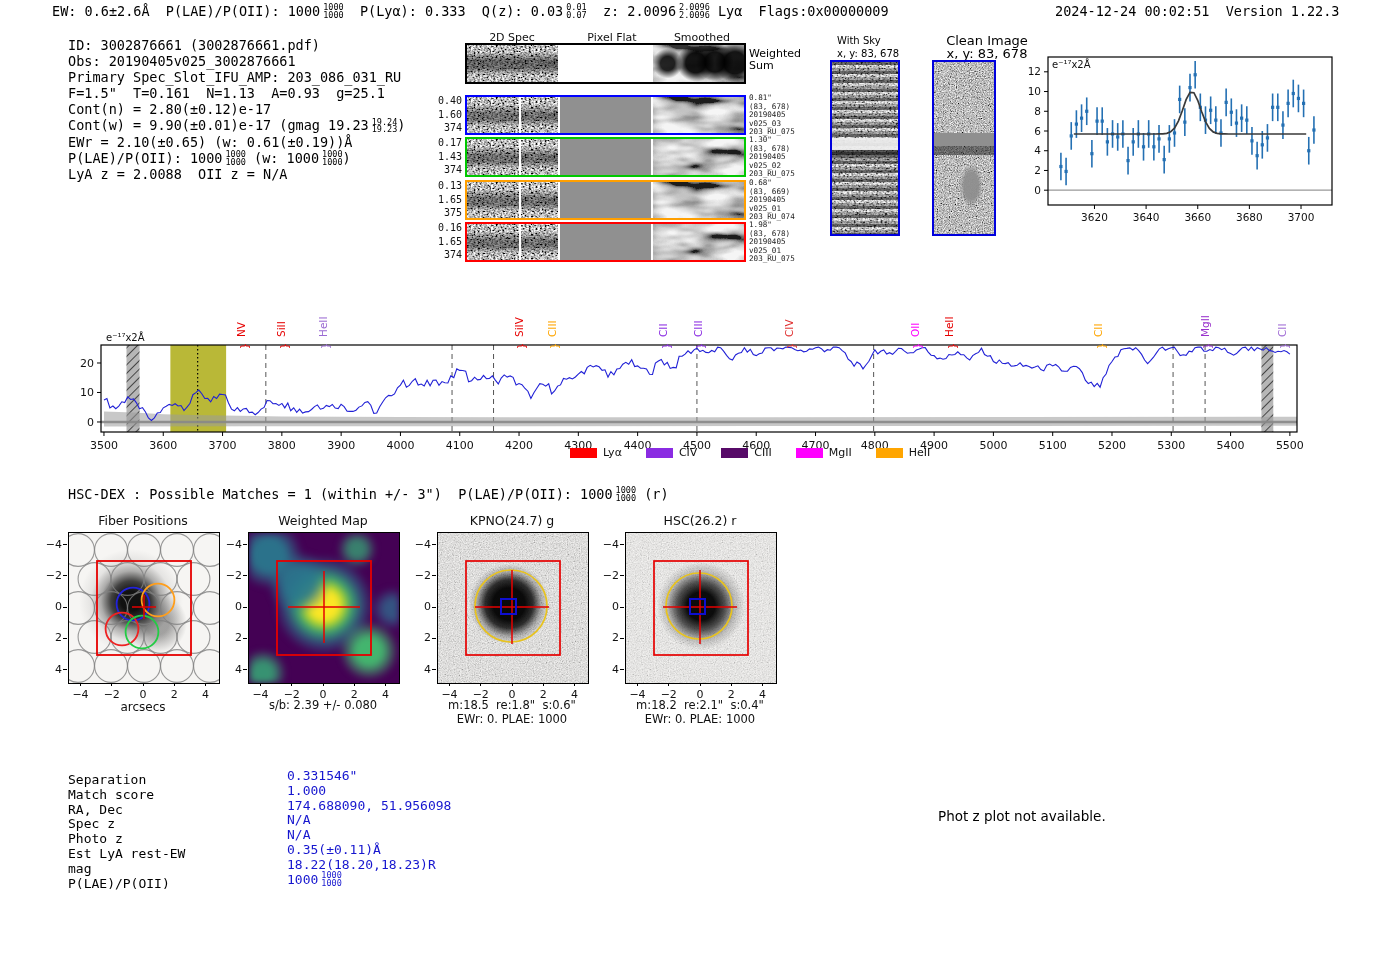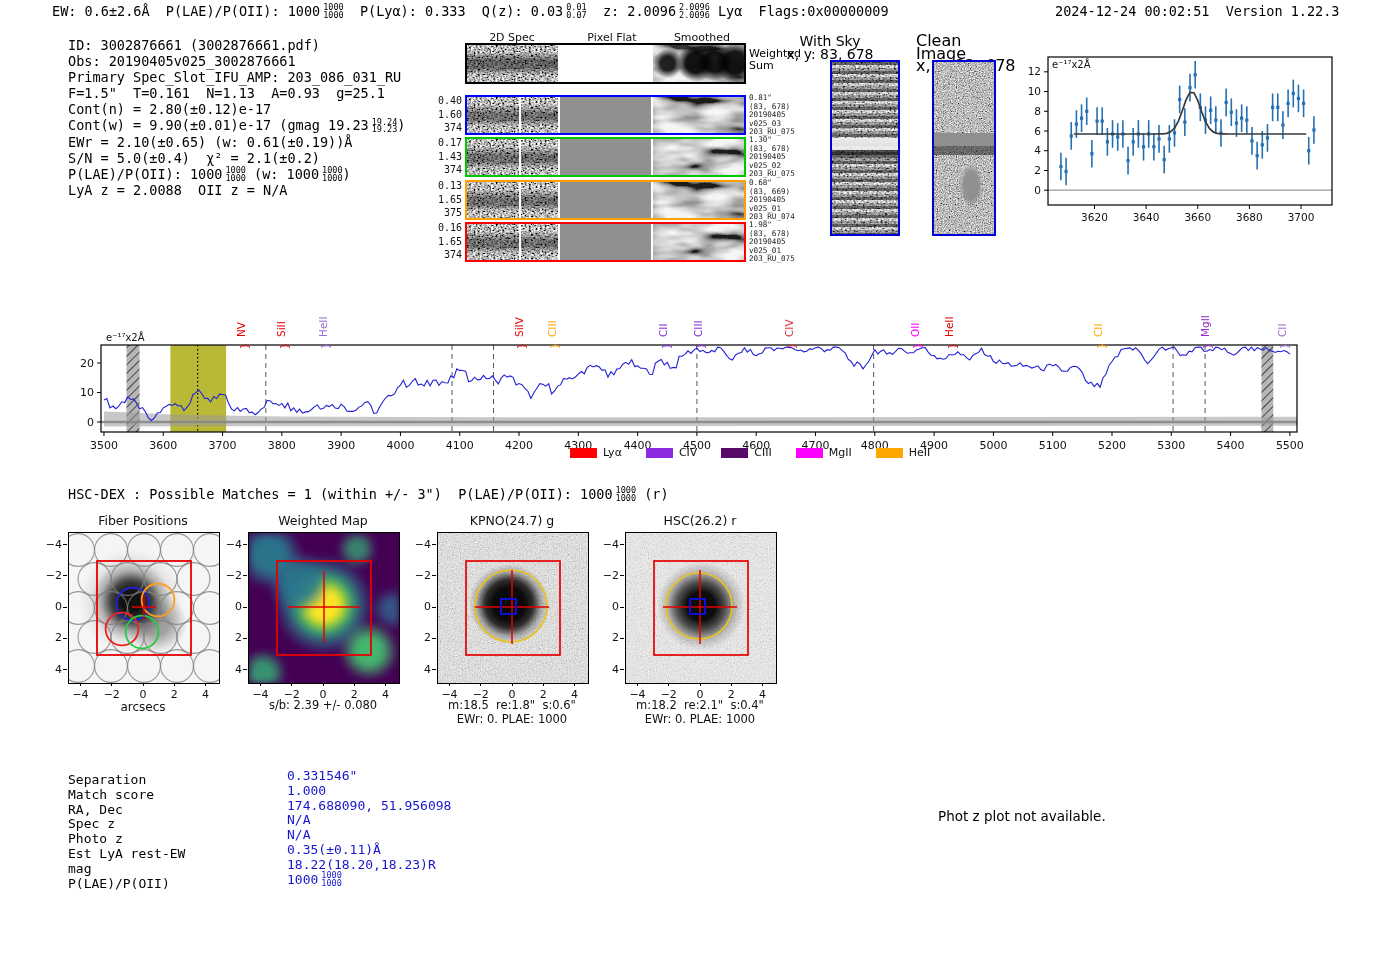--- a/index.html
+++ b/index.html
@@ -92,21 +92,20 @@
   <div class="abs hdrline" style="left:1055px;top:3px">2024-12-24 00:02:51  Version 1.22.3</div>
 
   <div id="info-block" class="abs" style="left:68px;top:37px;width:400px">
       <div class="iline">ID: 3002876661 (3002876661.pdf)</div>
       <div class="iline">Obs: 20190405v025_3002876661</div>
       <div class="iline">Primary Spec_Slot_IFU_AMP: 203_086_031_RU</div>
       <div class="iline">F=1.5"  T=0.161  N=1.13  A=0.93  g=25.1</div>
       <div class="iline">Cont(n) = 2.80(±0.12)e-17</div>
       <div class="iline">Cont(w) = 9.90(±0.01)e-17 (gmag 19.23<span class="stack"><span>19.24</span><span>19.23</span></span>)</div>
       <div class="iline">EWr = 2.10(±0.65) (w: 0.61(±0.19))Å</div>
-      <div class="iline">S/N = 5.0(±0.4)  χ² = 2.1(±0.2)</div>
       <div class="iline">P(LAE)/P(OII): 1000<span class="stack"><span>1000</span><span>1000</span></span> (w: 1000<span class="stack"><span>1000</span><span>1000</span></span>)</div>
       <div class="iline">LyA z = 2.0088  OII z = N/A</div>
     </div>
 
   <div class="abs colhdr sans" style="left:467px;top:31px">2D Spec</div>
   <div class="abs colhdr sans" style="left:567px;top:31px">Pixel Flat</div>
   <div class="abs colhdr sans" style="left:657px;top:31px">Smoothed</div>
 
   <div class="abs" style="left:465px;top:43px;width:281px;height:41px;border:2.5px solid #000;box-sizing:border-box">
     <div class="strip">
@@ -219,31 +218,31 @@
             <svg preserveAspectRatio="none">
               <rect width="100%" height="100%" fill="#bdbdbd"></rect>
               <rect width="100%" height="100%" filter="url(#fS2)" opacity="0.85"></rect>
             </svg>
           </div>
         </div>
       </div>
       <div class="abs rowann" style="left:749px;top:221px"><div>1.98"</div><div>(83, 678)</div><div>20190405</div><div>v025_01</div><div>203_RU_075</div></div>
     </div>
 
-  <div class="abs sans" style="left:780px;top:35px;width:100px;text-align:center;font-size:14px;line-height:12.5px">
+  <div class="abs sans" style="left:837px;top:35px;width:100px;font-size:10px;line-height:12.5px">
     <div>With Sky</div>
       <div>x, y: 83, 678</div>
   </div>
   <div class="abs" style="left:830px;top:60px;width:70px;height:176px;border:2.5px solid #0000dd;box-sizing:border-box;overflow:hidden">
     <svg style="position:absolute;inset:0;width:100%;height:100%" preserveAspectRatio="none">
         <rect width="100%" height="100%" filter="url(#fN1)" opacity="0.85"></rect>
       </svg>
     <div class="ovl" style="background:linear-gradient(180deg,transparent 0 44%,rgba(238,238,238,.92) 44% 51%,rgba(15,15,15,.55) 51% 56%,transparent 56%),repeating-linear-gradient(180deg,rgba(10,10,10,.55) 0 3px,rgba(215,215,215,.18) 3px 6px,rgba(40,40,40,.3) 6px 9px)"></div>
   </div>
-  <div class="abs sans" style="left:916px;top:35px;width:100px;font-size:16px;line-height:12.5px">
+  <div class="abs sans" style="left:937px;top:35px;width:100px;text-align:center;font-size:13px;line-height:12.5px">
     <div>Clean Image</div>
       <div>x, y: 83, 678</div>
   </div>
   <div class="abs" style="left:932px;top:60px;width:64px;height:176px;border:2.5px solid #0000dd;box-sizing:border-box;overflow:hidden">
     <svg style="position:absolute;inset:0;width:100%;height:100%" preserveAspectRatio="none">
         <rect width="100%" height="100%" filter="url(#fN2)"></rect>
       </svg>
     <div class="ovl" style="background:radial-gradient(ellipse 12px 22px at 62% 72%,rgba(142,142,142,.95) 0 60%,transparent 100%),linear-gradient(180deg,transparent 0 41%,#8f8f8f 41% 49%,rgba(20,20,20,.5) 49% 54%,transparent 54%)"></div>
   </div>
 

